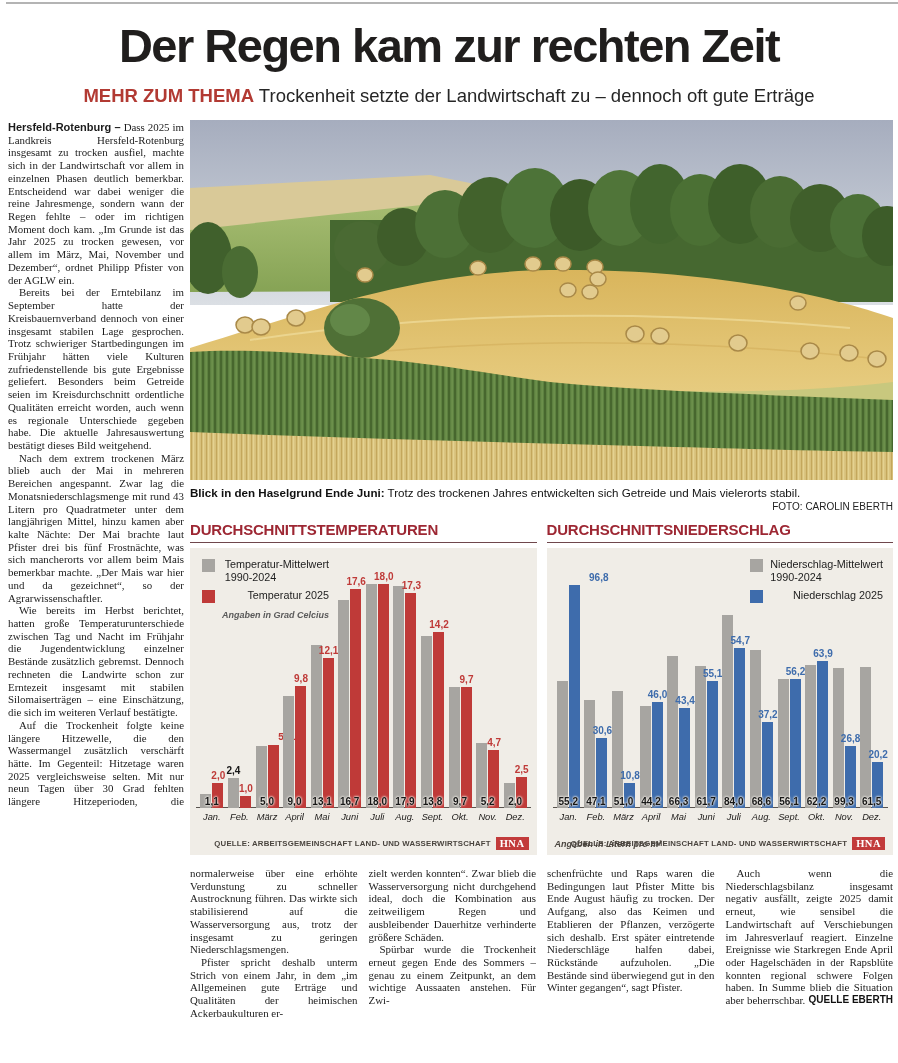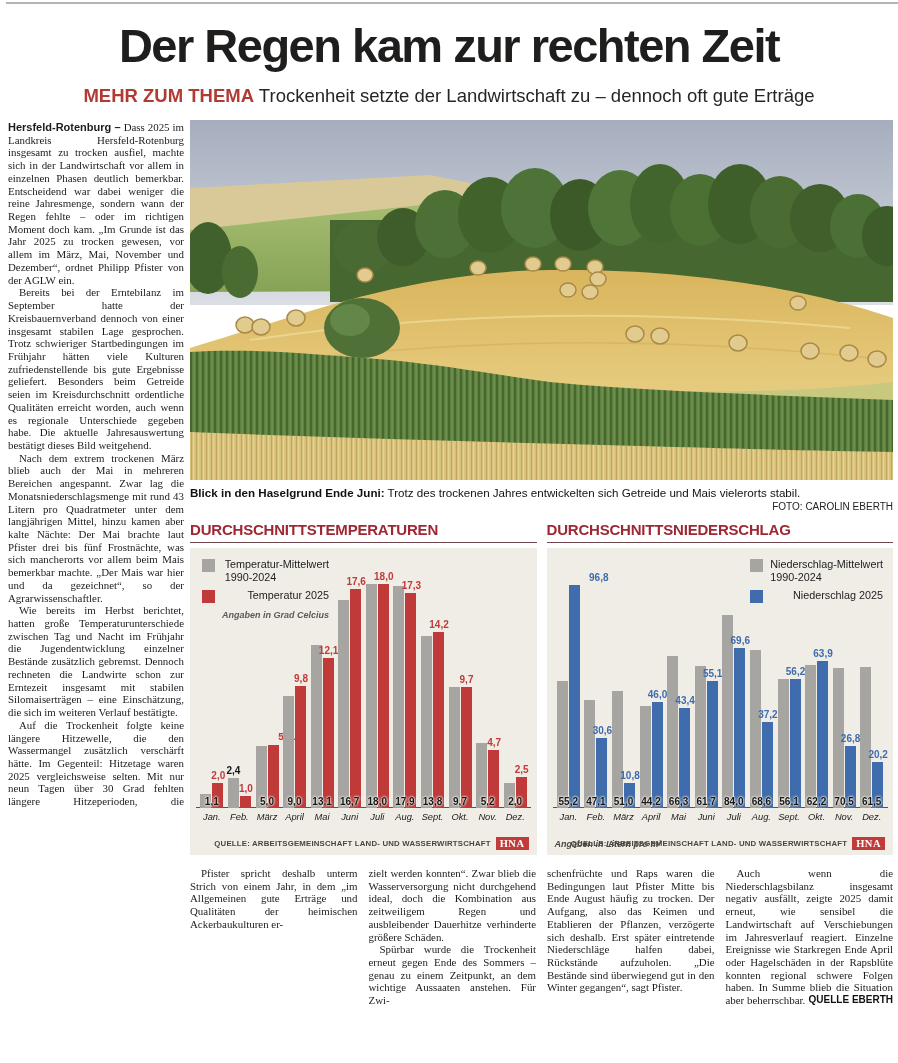--- a/index.html
+++ b/index.html
@@ -288,40 +288,40 @@
             <div class="vlabel" style="left: 138.6px; bottom: 148.8px; color: rgb(62, 108, 172);">43,4</div>
             <div class="bar" style="left: 148.2px; bottom: 47px; width: 11px; height: 141.9px; background: rgb(167, 165, 161);"></div>
             <div class="bar" style="left: 160.2px; bottom: 47px; width: 11px; height: 126.7px; background: rgb(62, 108, 172);"></div>
             <div class="month" style="left: 159.7px; bottom: 33px;">Juni</div>
             <div class="mlabel" style="left: 159.7px; bottom: 48px;">61,7</div>
             <div class="vlabel" style="left: 166.2px; bottom: 175.7px; color: rgb(62, 108, 172);">55,1</div>
             <div class="bar" style="left: 175.8px; bottom: 47px; width: 11px; height: 193.2px; background: rgb(167, 165, 161);"></div>
             <div class="bar" style="left: 187.8px; bottom: 47px; width: 11px; height: 160.1px; background: rgb(62, 108, 172);"></div>
             <div class="month" style="left: 187.3px; bottom: 33px;">Juli</div>
             <div class="mlabel" style="left: 187.3px; bottom: 48px;">84,0</div>
-            <div class="vlabel" style="left: 193.8px; bottom: 209.1px; color: rgb(62, 108, 172);">69,6</div>
+            <div class="vlabel" style="left: 193.8px; bottom: 209.1px; color: rgb(62, 108, 172);">54,7</div>
             <div class="bar" style="left: 203.4px; bottom: 47px; width: 11px; height: 157.8px; background: rgb(167, 165, 161);"></div>
             <div class="bar" style="left: 215.4px; bottom: 47px; width: 11px; height: 85.6px; background: rgb(62, 108, 172);"></div>
             <div class="month" style="left: 214.9px; bottom: 33px;">Aug.</div>
             <div class="mlabel" style="left: 214.9px; bottom: 48px;">68,6</div>
             <div class="vlabel" style="left: 221.4px; bottom: 134.6px; color: rgb(62, 108, 172);">37,2</div>
             <div class="bar" style="left: 231px; bottom: 47px; width: 11px; height: 129px; background: rgb(167, 165, 161);"></div>
             <div class="bar" style="left: 243px; bottom: 47px; width: 11px; height: 129.3px; background: rgb(62, 108, 172);"></div>
             <div class="month" style="left: 242.5px; bottom: 33px;">Sept.</div>
             <div class="mlabel" style="left: 242.5px; bottom: 48px;">56,1</div>
             <div class="vlabel" style="left: 249px; bottom: 178.3px; color: rgb(62, 108, 172);">56,2</div>
             <div class="bar" style="left: 258.5px; bottom: 47px; width: 11px; height: 143.1px; background: rgb(167, 165, 161);"></div>
             <div class="bar" style="left: 270.5px; bottom: 47px; width: 11px; height: 147px; background: rgb(62, 108, 172);"></div>
             <div class="month" style="left: 270px; bottom: 33px;">Okt.</div>
             <div class="mlabel" style="left: 270px; bottom: 48px;">62,2</div>
             <div class="vlabel" style="left: 276.5px; bottom: 196px; color: rgb(62, 108, 172);">63,9</div>
             <div class="bar" style="left: 286.1px; bottom: 47px; width: 11px; height: 140.1px; background: rgb(167, 165, 161);"></div>
             <div class="bar" style="left: 298.1px; bottom: 47px; width: 11px; height: 61.6px; background: rgb(62, 108, 172);"></div>
             <div class="month" style="left: 297.6px; bottom: 33px;">Nov.</div>
-            <div class="mlabel" style="left: 297.6px; bottom: 48px;">70,5</div>
+            <div class="mlabel" style="left: 297.6px; bottom: 48px;">99,3</div>
             <div class="vlabel" style="left: 304.1px; bottom: 110.6px; color: rgb(62, 108, 172);">26,8</div>
             <div class="bar" style="left: 313.7px; bottom: 47px; width: 11px; height: 141.4px; background: rgb(167, 165, 161);"></div>
             <div class="bar" style="left: 325.7px; bottom: 47px; width: 11px; height: 46.5px; background: rgb(62, 108, 172);"></div>
             <div class="month" style="left: 325.2px; bottom: 33px;">Dez.</div>
             <div class="mlabel" style="left: 325.2px; bottom: 48px;">61,5</div>
             <div class="vlabel" style="left: 331.7px; bottom: 95.5px; color: rgb(62, 108, 172);">20,2</div>
             <div class="legend" style="right: 10px;">
               <div class="row">
                 <div class="sw" style="background: rgb(167, 165, 161);"></div>
                 <div>Niederschlag-Mittelwert<br>1990-2024</div>
@@ -335,20 +335,21 @@
             <div class="cfooter">
               <span>QUELLE: ARBEITSGEMEINSCHAFT LAND- UND WASSERWIRTSCHAFT</span>
               <span class="hna">HNA</span>
             </div>
           </div>
       </div>
     </div>
 
     <div class="bottom-cols">
       <div class="bcol">
+        <p>normalerweise über eine erhöhte Verdunstung zu schneller Austrocknung führen. Das wirkte sich stabilisierend auf die Wasserversorgung aus, trotz der insgesamt zu geringen Niederschlagsmengen.</p>
         <p class="ind">Pfister spricht deshalb unterm Strich von einem Jahr, in dem „im Allgemeinen gute Erträge und Qualitäten der heimischen Ackerbaukulturen er-</p>
       </div>
       <div class="bcol">
         <p>zielt werden konnten“. Zwar blieb die Wasserversorgung nicht durchgehend ideal, doch die Kombination aus zeitweiligem Regen und ausbleibender Dauerhitze verhinderte größere Schäden.</p>
         <p class="ind">Spürbar wurde die Trockenheit erneut gegen Ende des Sommers – genau zu einem Zeitpunkt, an dem wichtige Aussaaten anstehen. Für Zwi-</p>
       </div>
       <div class="bcol">
         <p>schenfrüchte und Raps waren die Bedingungen laut Pfister Mitte bis Ende August häufig zu trocken. Der Aufgang, also das Keimen und Etablieren der Pflanzen, verzögerte sich deshalb. Erst später eintretende Niederschläge halfen dabei, Rückstände aufzuholen. „Die Bestände sind überwiegend gut in den Winter gegangen“, sagt Pfister.</p>
       </div>
       <div class="bcol">

